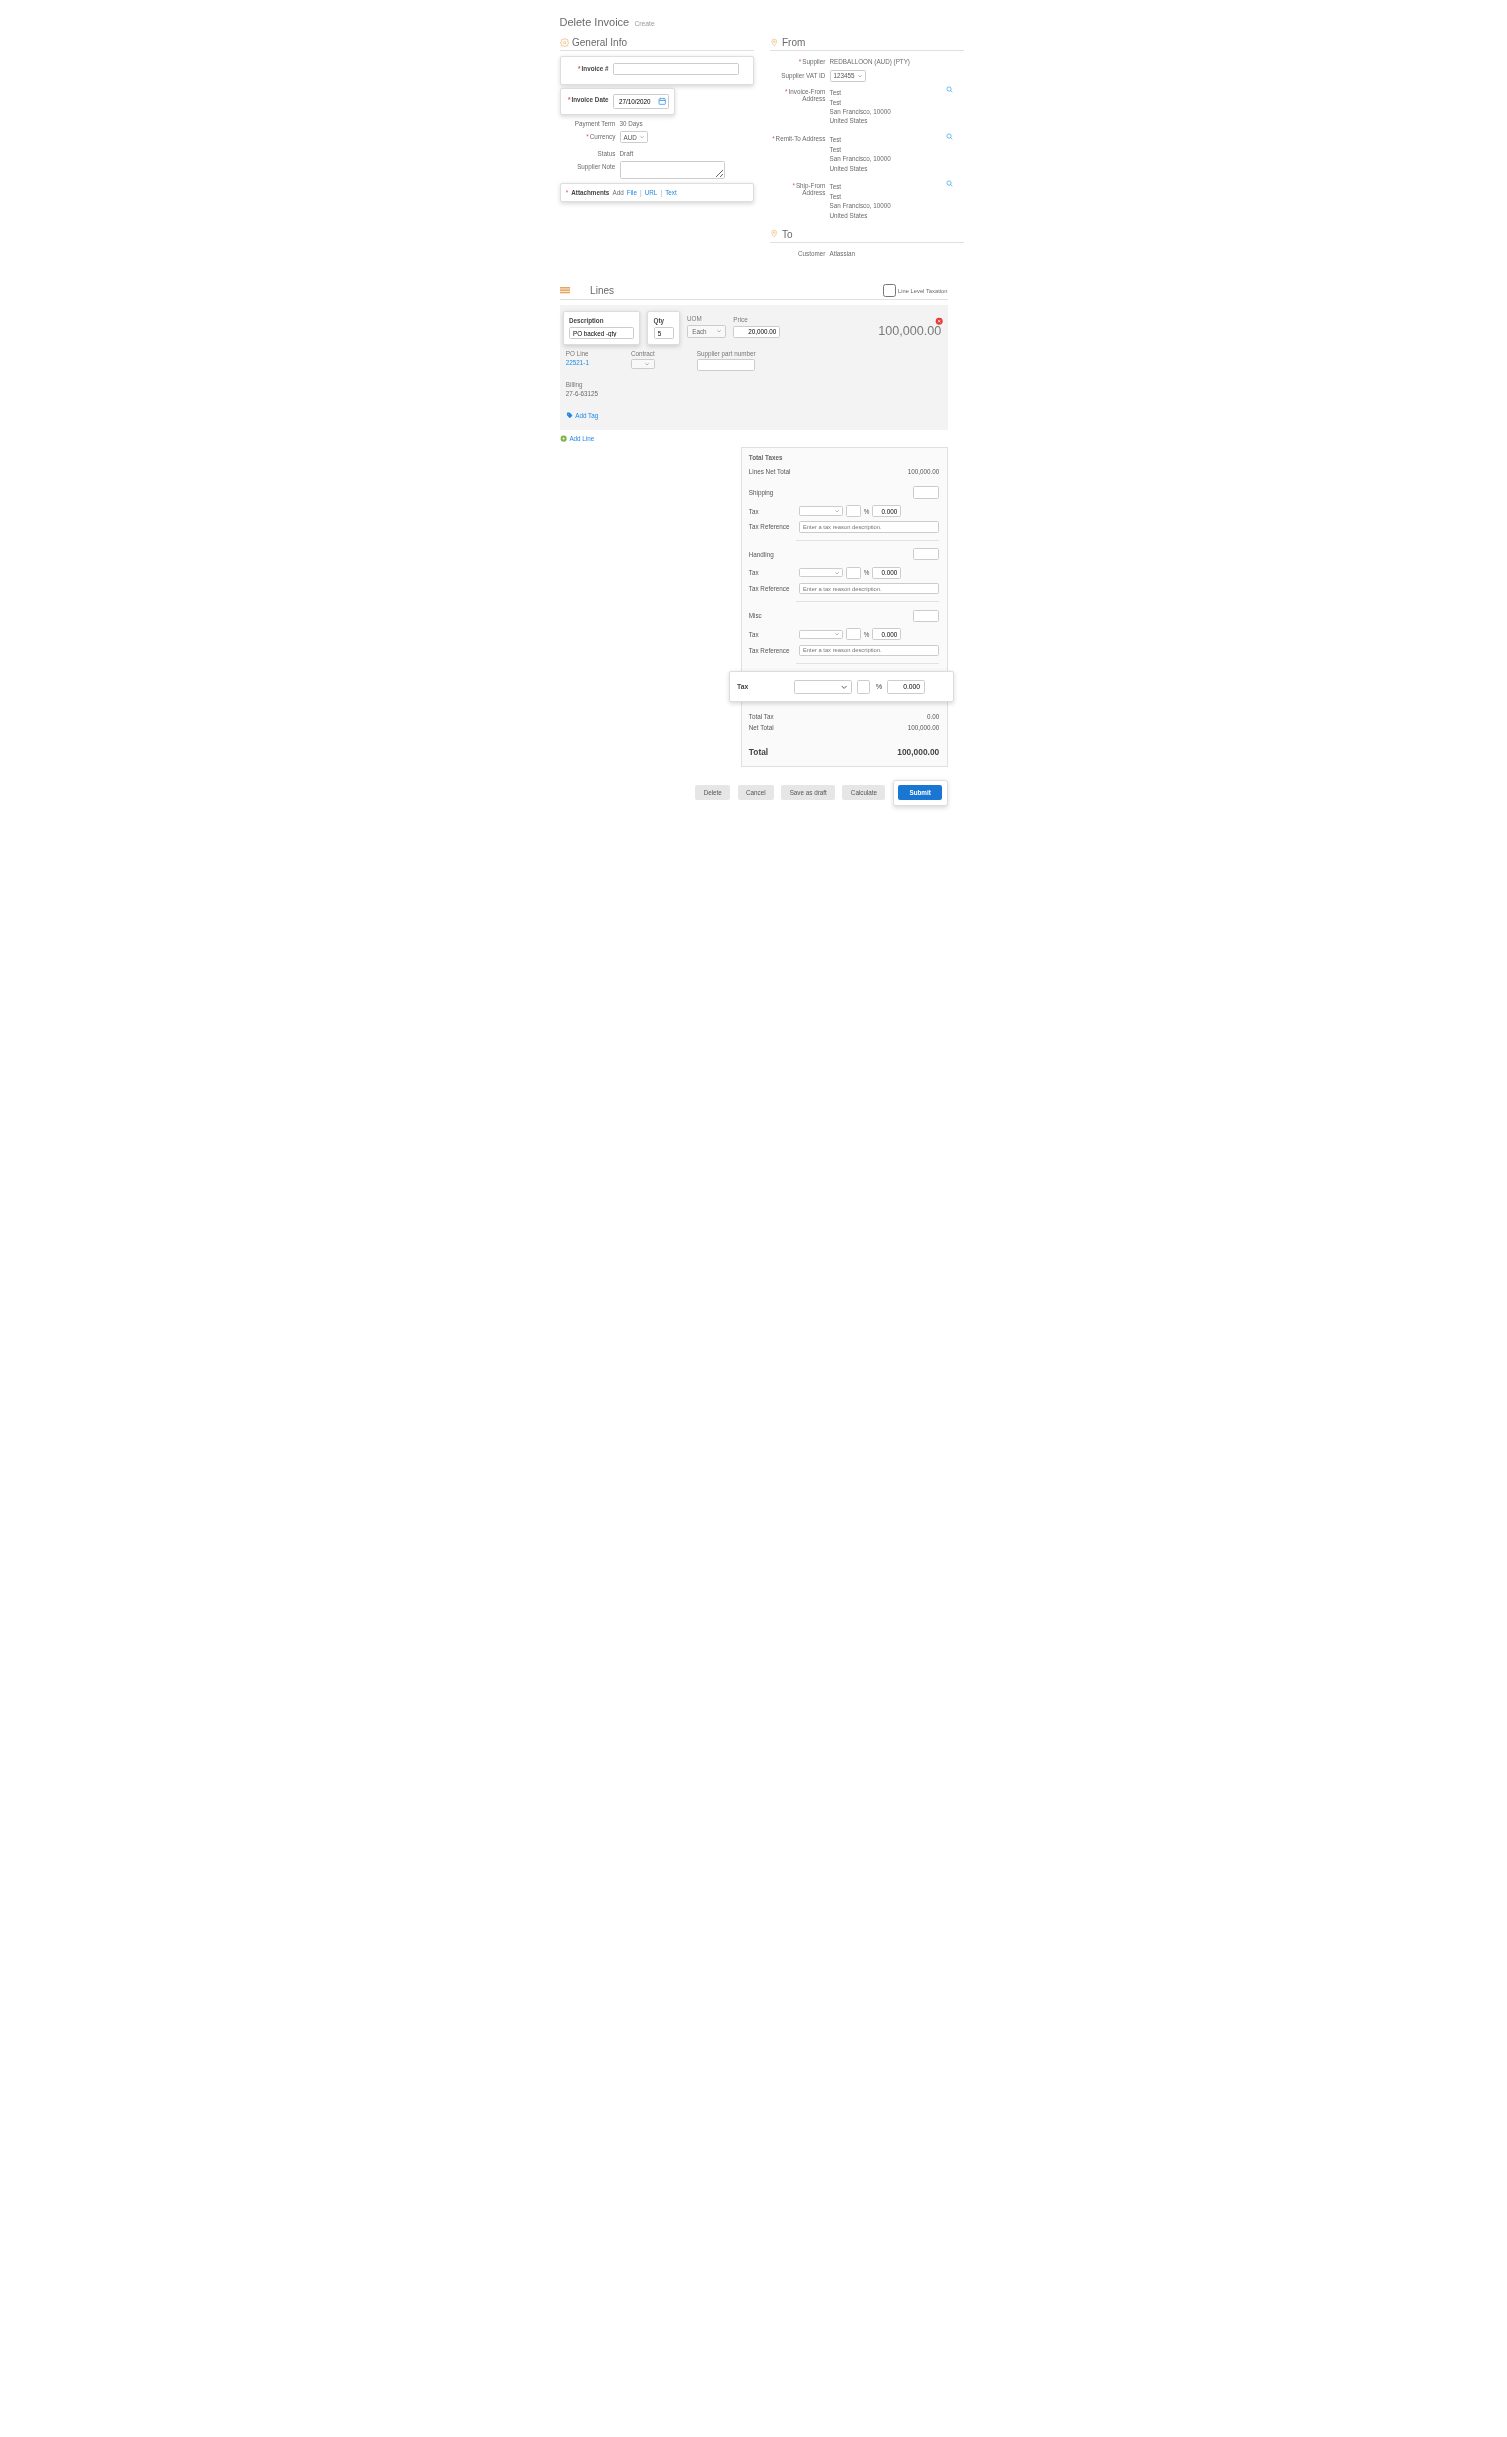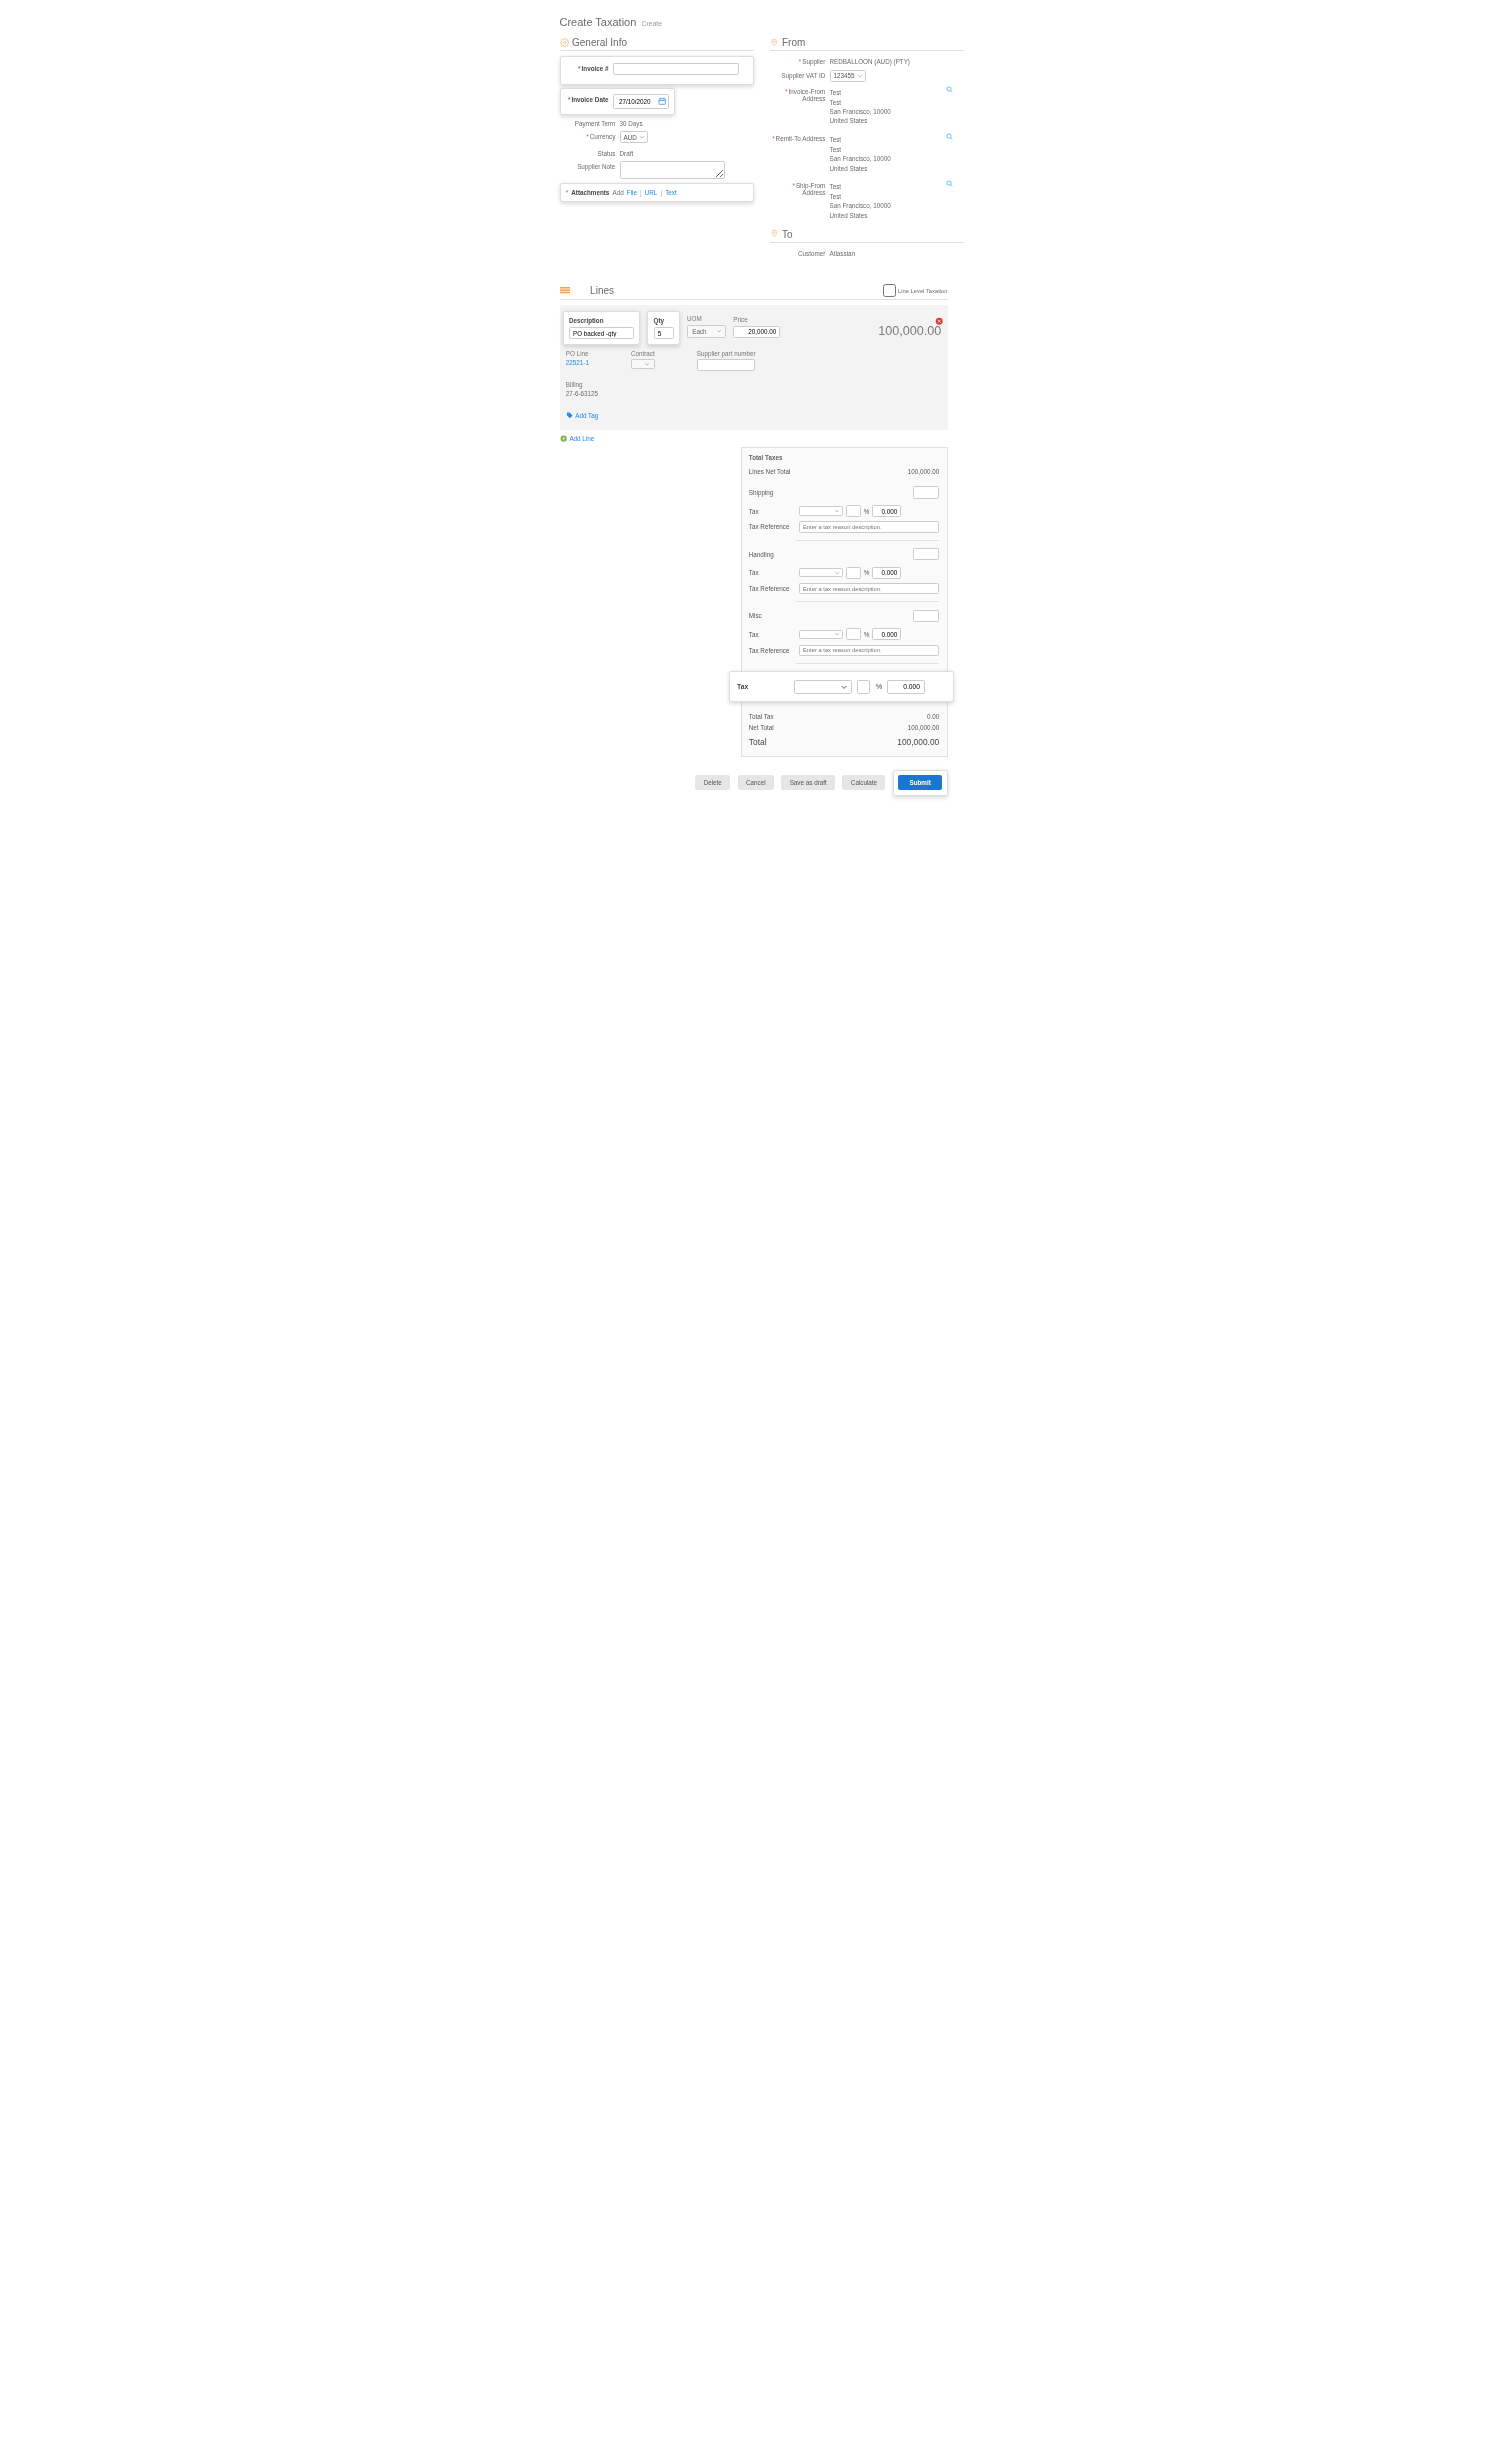--- a/index.html
+++ b/index.html
@@ -69,34 +69,34 @@
 .ref-row .lbl { flex: 0 0 47px; }
 .ref-row input { flex: 1; border:0.5px solid #ccc; border-radius:1.6px; padding:1.6px 3.1px; font-size: 5.8px; }
 .divider { border-top: 0.5px solid #e2e2e2; margin: 5.2px 0 7.3px 47px; }
 .big-tax-row { background:#fff; border:0.5px solid #ddd; border-radius:2.1px; box-shadow:0 1.6px 4.2px rgba(0,0,0,0.15); padding:7.3px; margin: 3.1px -14.7px 3.1px -20px; display:flex; align-items:center; gap:5.2px; }
 .big-tax-row .lbl { font-weight: 700; font-size: 6.8px; color: #444; flex: 0 0 52px; }
 .big-tax-row .sel { flex:0 0 58px; border:0.5px solid #ccc; border-radius:1.6px; padding:2.6px 4.2px; display:flex; justify-content:flex-end; background:#fff; }
 .big-tax-row .pct-in { width:13px; border:0.5px solid #ccc; border-radius:1.6px; padding:2.6px; }
 .big-tax-row .pct-sym { font-size:7.3px; color:#444; }
 .big-tax-row .amt { width:38px; border:0.5px solid #ccc; border-radius:1.6px; padding:2.6px 4.2px; text-align:right; font-size:6.8px; }
 .sum-row { display:flex; justify-content:space-between; font-size:6.3px; color:#555; margin:4.2px 0; }
-.sum-row.grand { font-size:8.4px; font-weight:400; color:#444; margin-top:6px; }
+.sum-row.grand { font-size:8.4px; font-weight:700; color:#444; margin-top:16px; }
 .actions { margin-top: 12.6px; display:flex; gap:7.3px; justify-content:flex-end; align-items:center; }
 .btn { border:none; border-radius:2.1px; padding:4.2px 8.4px; font-size:6.3px; cursor:pointer; }
 .btn-gray { background:#e6e6e6; color:#555; }
 .btn-submit-wrap { background:#fff; border:0.5px solid #ddd; border-radius:2.6px; box-shadow:0 1.6px 4.2px rgba(0,0,0,0.15); padding:4.2px; }
 .btn-primary { background:#1976d2; color:#fff; font-weight:700; padding:4.2px 11.5px; }
 </style>
 </head>
 <body>
 
 <div class="container">
 
   <h1 class="page-title">
-    <span>Create Taxation</span>
+    <span>Delete Invoice</span>
     <span class="sub">Create</span>
   </h1>
 
   <div class="two-col">
 
     <div class="col-left">
       <div class="section-header">
         <span class="icon">
           <svg width="9.4" height="9.4" viewBox="0 0 24 24" fill="none" stroke="#e8a55b" stroke-width="1.5">
               <circle cx="12" cy="12" r="3"></circle>

